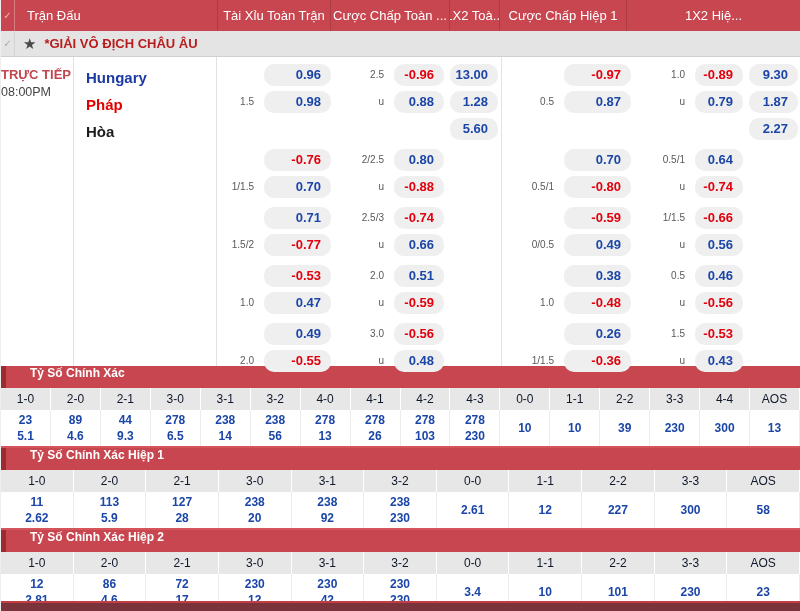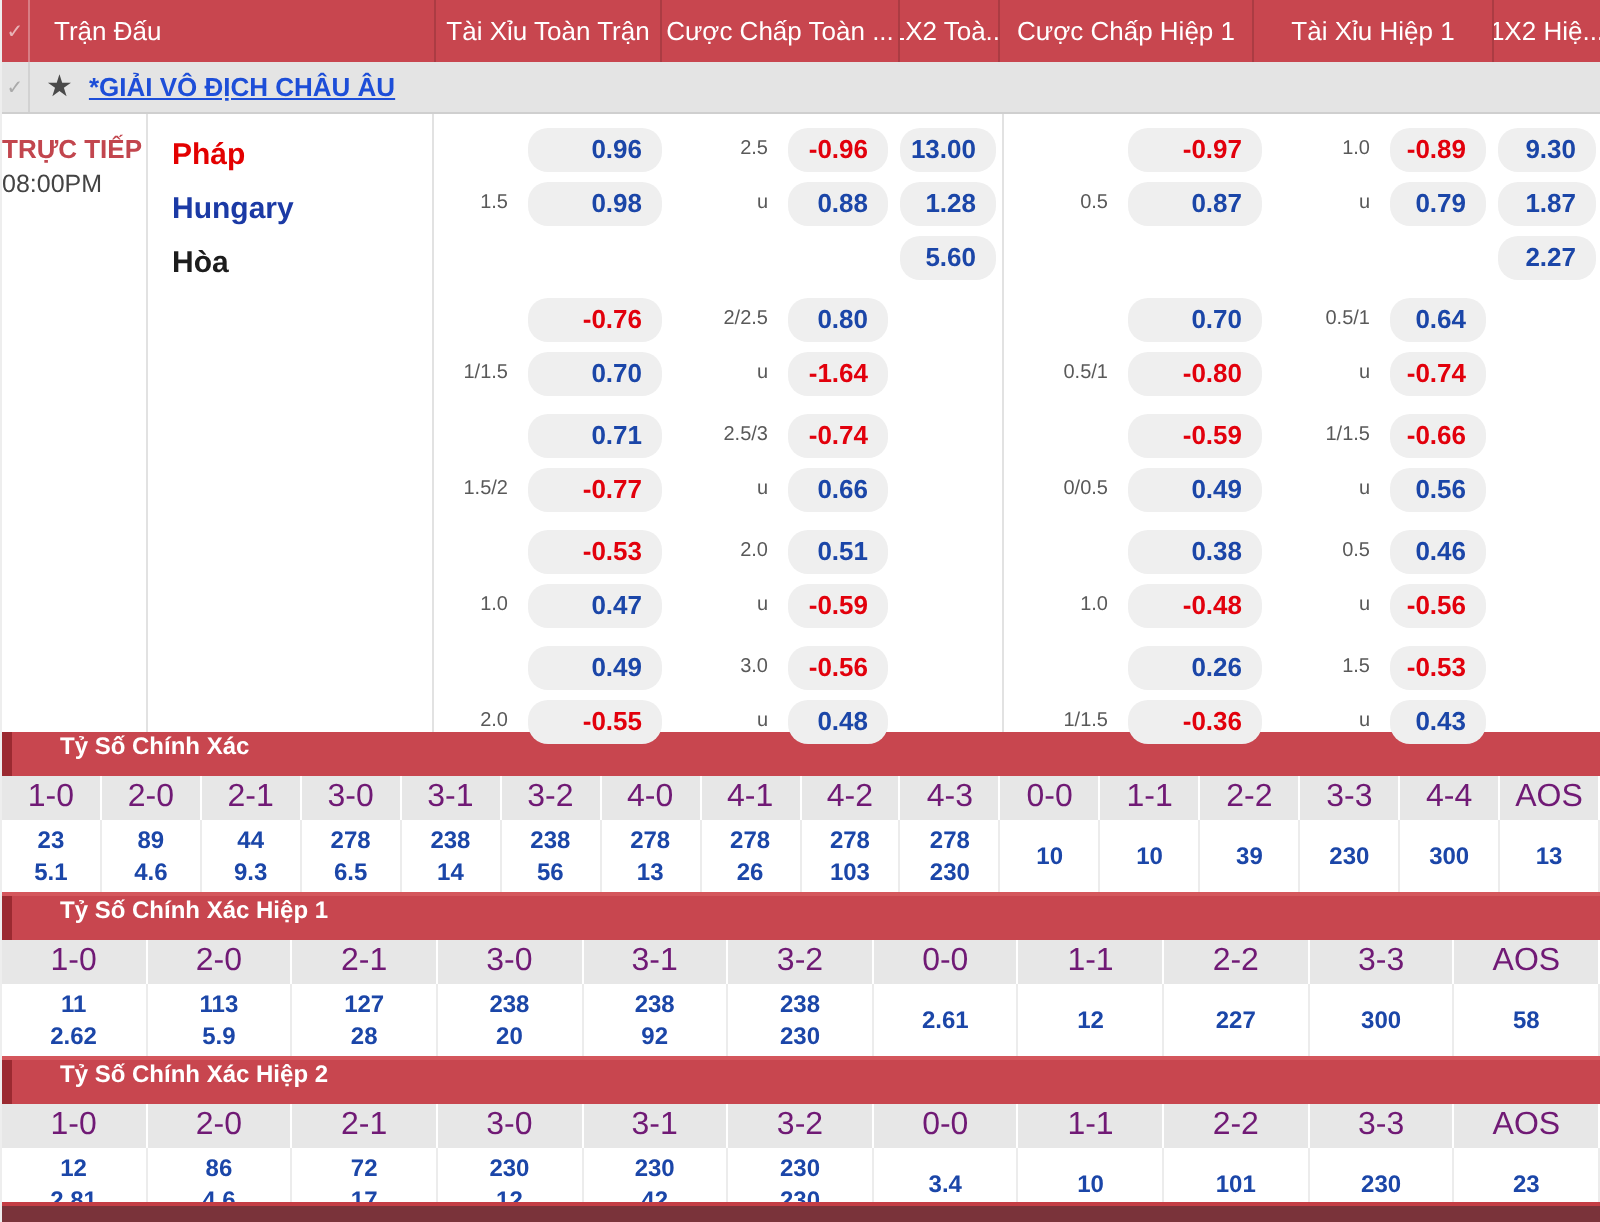--- a/index.html
+++ b/index.html
@@ -17,21 +17,21 @@
   .topbar .hcol{display:flex;align-items:center;justify-content:center;border-left:1px solid rgba(0,0,0,.14);white-space:nowrap;overflow:hidden;}
   .check-strip{width:14px;display:flex;align-items:center;justify-content:center;font-size:10px;color:rgba(255,255,255,.6);border-right:1px solid rgba(255,255,255,.3);}
   .hcol.match{width:202px;justify-content:flex-start;padding-left:12px;border-left:none;}
   .hcol.c1{width:119px;} .hcol.c2{width:113px;} .hcol.c3{width:50px;}
   .hcol.c4{width:127px;} .hcol.c5{width:120px;} .hcol.c6{flex:1;}
 
   
   .league-row{display:flex;align-items:center;height:26px;background:#e4e4e4;border-bottom:1px solid #cfcfcf;}
   .league-row .check-strip{color:#aaa;border-right:1px solid #d2d2d2;height:100%;}
   .star{margin-left:8px;color:#4a4a4a;font-size:15px;line-height:1;}
-  .league-name{margin-left:8px;font-size:13px;font-weight:600;color:#1d4ed8;text-decoration:underline;}
+  .league-name{margin-left:8px;font-size:13px;font-weight:600;color:#b91c1c;}
 
   
   .odds-area{position:relative;height:309px;background:#fff;}
   .vline{position:absolute;top:0;bottom:0;width:0;border-left:1px solid #e2e2e2;}
   .status-col{position:absolute;left:0;top:8px;width:72px;text-align:left;}
   .live{color:var(--live-red);font-weight:bold;font-size:13px;line-height:19px;white-space:pre-line;}
   .time{color:#444;font-size:12.5px;margin-top:1px;}
   .teams-col{position:absolute;left:72px;top:7px;width:143px;padding-left:13px;}
   .team{font-size:15px;font-weight:bold;line-height:27px;}
   .team.home{color:var(--team-home);} .team.away{color:var(--team-away);} .team.draw{color:#1c1c1c;}
@@ -42,42 +42,41 @@
   .ocell{padding:0 3px;}
   .opill{background:var(--pill-bg);border-radius:10px;height:22px;line-height:22px;text-align:right;padding-right:10px;font-size:13px;font-weight:bold;cursor:pointer;}
   .opill.pos{color:var(--odds-blue);} .opill.neg{color:var(--odds-red);}
 
   
   .ssec{width:100%;}
   .shead{height:22px;background:var(--header-red);border-left:5px solid var(--accent-dark-red);display:flex;font-weight:bold;}
   .stitle{color:#fff;font-size:12px;padding-left:24px;}
   .srow{display:grid;}
   .slabels{height:22px;background:#e7e7e7;}
-  .slab{display:flex;align-items:center;justify-content:center;font-size:16px;color:#701a75;border-right:1px solid #fff;}
+  .slab{display:flex;align-items:center;justify-content:center;font-size:12px;color:#0f172a;border-right:1px solid #fff;}
   .svals{height:38px;background:#fff;border-bottom:2px solid var(--section-line);}
   .sval{display:flex;flex-direction:column;align-items:center;justify-content:center;border-right:1px solid #ececec;cursor:pointer;}
   .svline{font-size:12px;font-weight:bold;color:var(--odds-blue);line-height:16px;}
 
   .bottom-bar{position:absolute;left:0;right:0;bottom:0;height:10px;background:var(--bottom-bar);border-top:2px solid #c43d44;}
 </style>
 </head>
 <body>
 
 <div class="app">
 
   <div class="topbar">
     <div class="check-strip">
         <span>✓</span>
       </div>
     <div class="hcol match">Trận Đấu</div>
     <div class="hcol c2">Tài Xỉu Toàn Trận</div>
     <div class="hcol c1">Cược Chấp Toàn ...</div>
     <div class="hcol c3">1X2 Toà...</div>
     <div class="hcol c4">Cược Chấp Hiệp 1</div>
-    <div class="hcol c5">Tài Xỉu Hiệp 1</div>
     <div class="hcol c6">1X2 Hiệ...</div>
   </div>
 
   <div class="league-row">
     <div class="check-strip">
         <span>✓</span>
       </div>
     <span class="star">★</span>
     <span class="league-name">*GIẢI VÔ ĐỊCH CHÂU ÂU</span>
   </div>
@@ -86,22 +85,22 @@
     <div class="vline" style="left:72px"></div>
     <div class="vline" style="left:215px"></div>
     <div class="vline" style="left:500px"></div>
 
     <div class="status-col">
       <div class="live">TRỰC TIẾP</div>
       <div class="time">08:00PM</div>
     </div>
 
     <div class="teams-col">
+      <div class="team home">Hungary</div>
       <div class="team away">Pháp</div>
-      <div class="team home">Hungary</div>
       <div class="team draw">Hòa</div>
     </div>
 
     <div id="odds-grid">
         <div class="oblock">
           <div class="orow">
             <div class="oline"></div>
             <div class="ocell">
               <div class="opill pos">0.96</div>
             </div>
@@ -186,21 +185,21 @@
             </div>
             <div class="ocell"></div>
           </div>
           <div class="orow">
             <div class="oline">1/1.5</div>
             <div class="ocell">
               <div class="opill pos">0.70</div>
             </div>
             <div class="oline">u</div>
             <div class="ocell">
-              <div class="opill neg">-1.64</div>
+              <div class="opill neg">-0.88</div>
             </div>
             <div class="ocell"></div>
             <div class="oline">0.5/1</div>
             <div class="ocell">
               <div class="opill neg">-0.80</div>
             </div>
             <div class="oline">u</div>
             <div class="ocell">
               <div class="opill neg">-0.74</div>
             </div>

